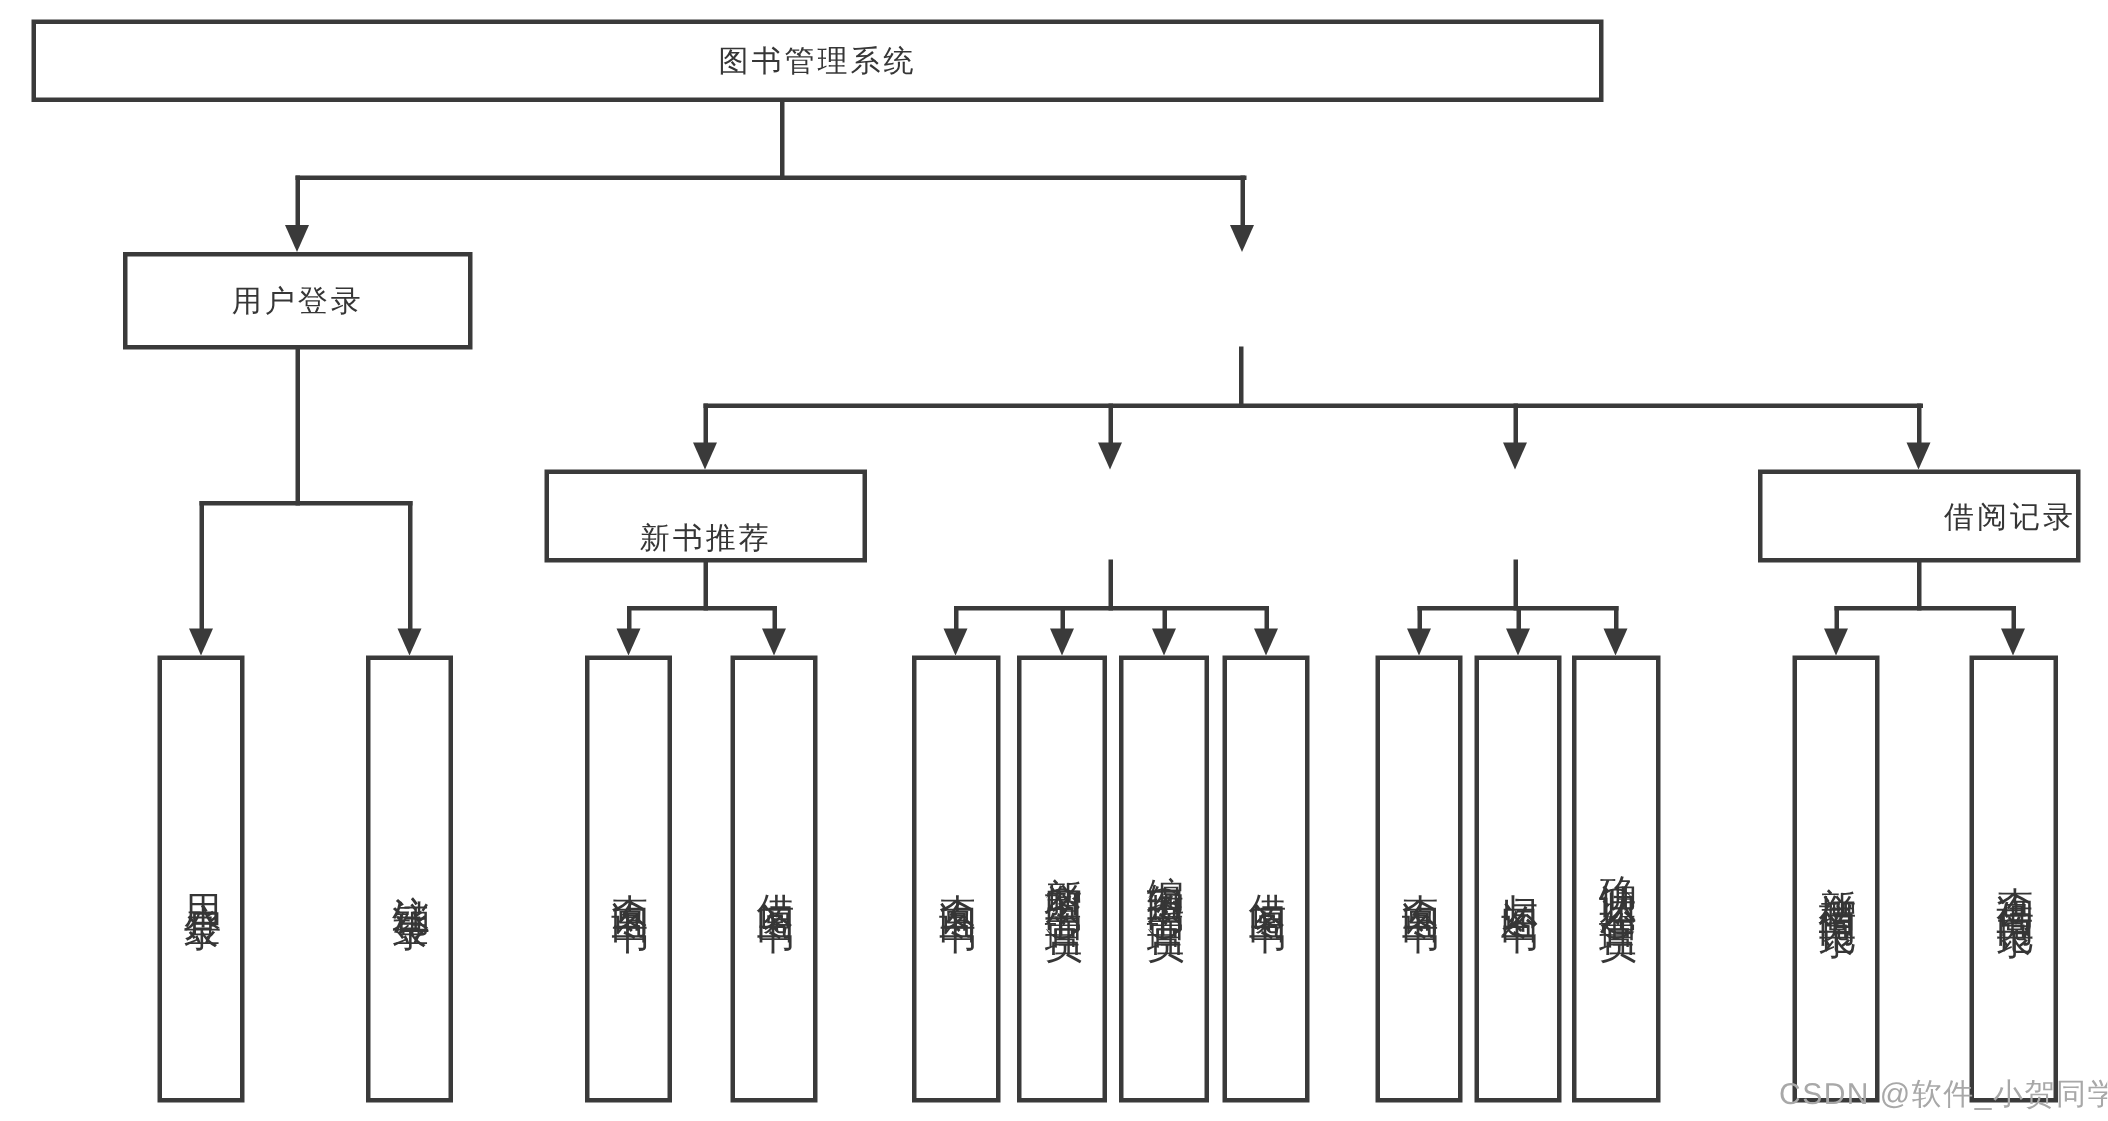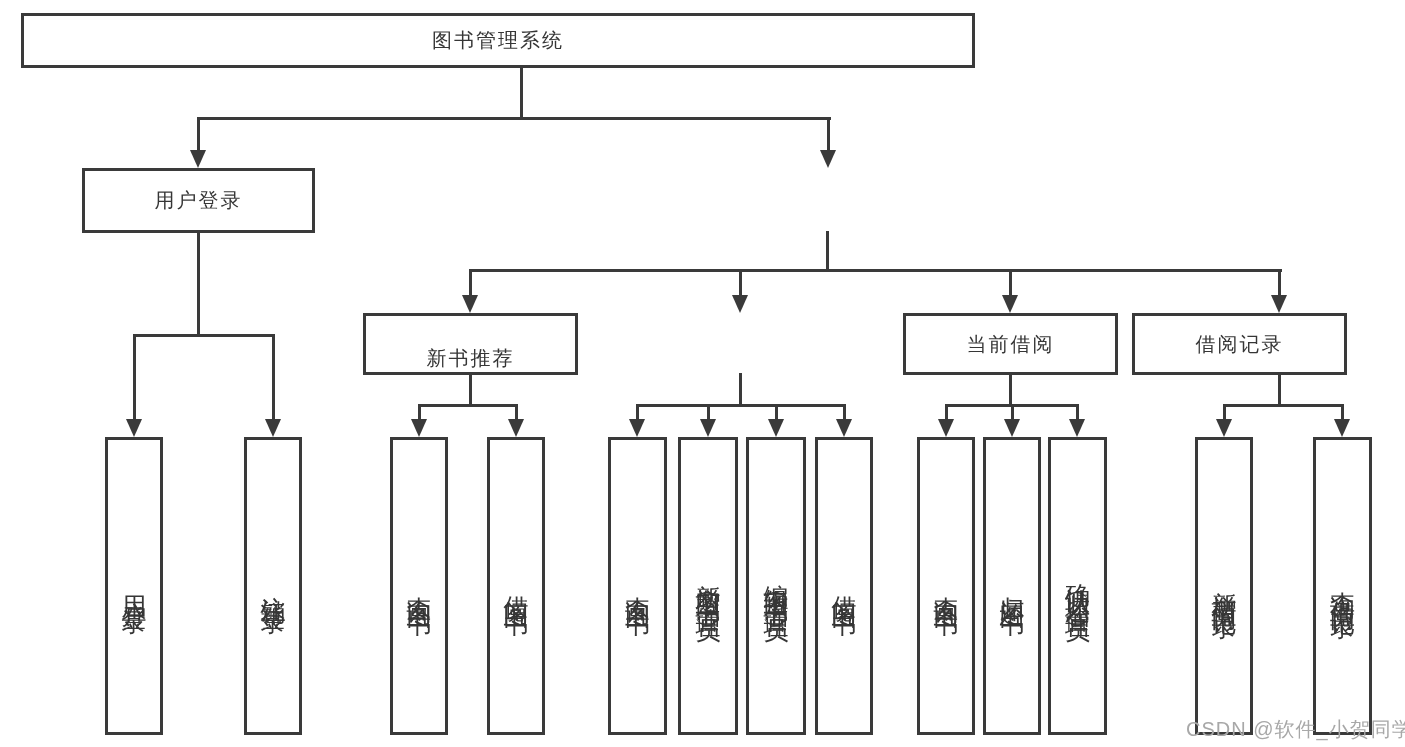--- a/index.html
+++ b/index.html
@@ -56,21 +56,21 @@
     letter-spacing: 1px;
     white-space: nowrap;
     z-index: 5;
   }
 </style>
 </head>
 <body>
 
 <div class="canvas">
 
-  <div class="box" style="left:21px; top:13px; width:954px; height:55px;justify-content:center;">
+  <div class="box" style="left:21px; top:13px; width:1048px; height:55px;justify-content:center;">
     <span>图书管理系统</span>
   </div>
 
   <div>
     <div class="vline" style="left:520px; top:66px; width:3px; height:54px;"></div>
     <div class="hline" style="left:197px; top:117px; width:634px; height:3px;"></div>
     <div class="vline" style="left:197px; top:117px; width:3px; height:37px;"></div>
     <div class="vline" style="left:827px; top:117px; width:3px; height:37px;"></div>
     <div class="arrow" style="left:190px; top:150px;"></div>
     <div class="arrow" style="left:820px; top:150px;"></div>
@@ -98,24 +98,21 @@
     <div class="vline" style="left:1278px; top:269px; width:3px; height:29px;"></div>
     <div class="arrow" style="left:462px; top:295px;"></div>
     <div class="arrow" style="left:732px; top:295px;"></div>
     <div class="arrow" style="left:1002px; top:295px;"></div>
     <div class="arrow" style="left:1271px; top:295px;"></div>
   </div>
 
   <div class="box" style="left:363px; top:313px; width:215px; height:62px;align-items:flex-end;">
     <span>新书推荐</span>
   </div>
-  <div class="box" style="left:903px; top:313px; width:215px; height:62px;">
-    <span>当前借阅</span>
-  </div>
-  <div class="box" style="left:1132px; top:313px; width:215px; height:62px;">
+  <div class="box" style="left:1172px; top:313px; width:215px; height:62px;justify-content:flex-end;">
     <span>借阅记录</span>
   </div>
 
   <div>
     <div class="vline" style="left:469px; top:373px; width:3px; height:34px;"></div>
     <div class="hline" style="left:418px; top:404px; width:100px; height:3px;"></div>
     <div class="vline" style="left:418px; top:404px; width:3px; height:18px;"></div>
     <div class="vline" style="left:515px; top:404px; width:3px; height:18px;"></div>
     <div class="arrow" style="left:411px; top:419px;"></div>
     <div class="arrow" style="left:508px; top:419px;"></div>

